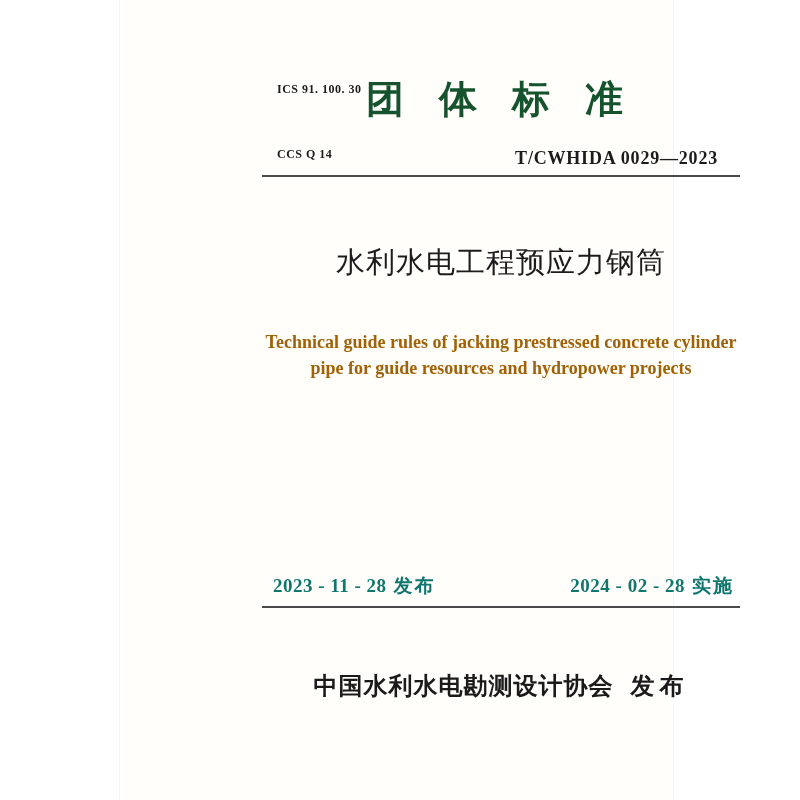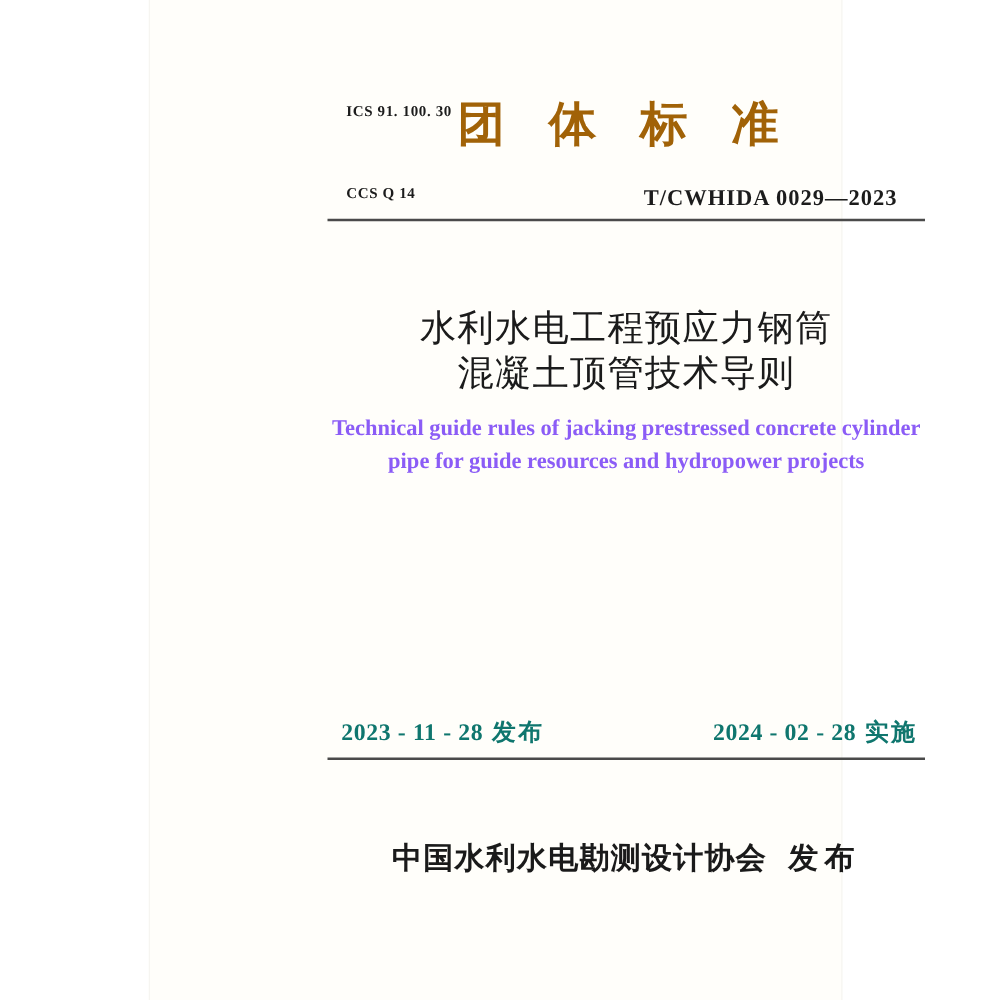--- a/index.html
+++ b/index.html
@@ -42,21 +42,21 @@
   }
 
   .doc-type {
     left: 142px;
     top: 74px;
     width: 478px;
     text-align: center;
     font-family: Liberation Serif, serif;
     font-weight: bold;
     font-size: 38px;
-    color: #a16207;
+    color: #14532d;
     letter-spacing: 35px;
     text-indent: 22px;
     white-space: nowrap;
   }
 
   .std-number {
     left: 142px;
     top: 148px;
     width: 478px;
     box-sizing: border-box;
@@ -95,21 +95,21 @@
 
   .title-en {
     left: 122px;
     top: 329px;
     width: 518px;
     text-align: center;
     font-family: "Liberation Serif", serif;
     font-weight: bold;
     font-size: 18px;
     line-height: 26px;
-    color: #8b5cf6;
+    color: #a16207;
   }
 
   .dates-row {
     left: 142px;
     top: 573px;
     width: 478px;
     box-sizing: border-box;
     padding: 0 6px 0 11px;
     display: flex;
     justify-content: space-between;
@@ -160,21 +160,20 @@
     </div>
 
     <div class="abs doc-type">团体标准</div>
 
     <div class="abs std-number">T/CWHIDA 0029—2023</div>
 
     <div class="abs rule rule-top"></div>
 
     <div class="abs title-cn">
       <div>水利水电工程预应力钢筒</div>
-      <div>混凝土顶管技术导则</div>
     </div>
 
     <div class="abs title-en">
       <div>Technical guide rules of jacking prestressed concrete cylinder</div>
       <div>pipe for guide resources and hydropower projects</div>
     </div>
 
     <div class="abs dates-row">
       <div>
         <span class="date-num">2023 - 11 - 28</span><span class="date-cjk">发布</span>

